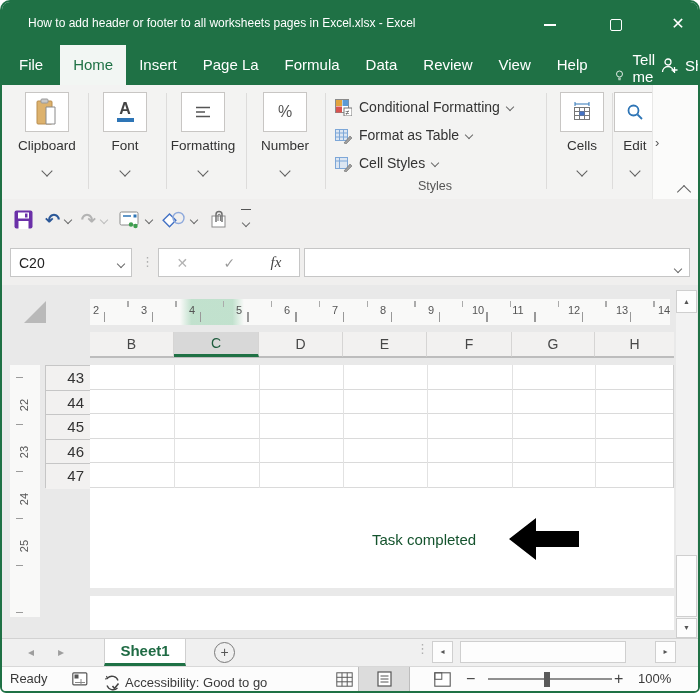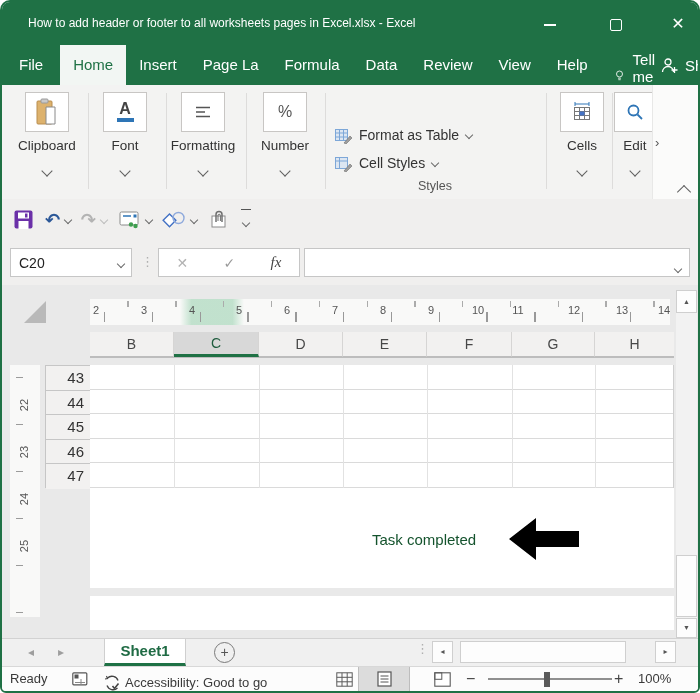--- a/index.html
+++ b/index.html
@@ -167,20 +167,32 @@
     <div class="rsep" style="left:244px;"></div>
     <div class="rgroup" style="left:243px;width:80px;">
       <div class="gbox" style="font-size:16px;color:#555;">
           <span>%</span>
         </div>
       <div class="glabel">Number</div>
       <div class="gchev"><span class="cv"></span></div>
     </div>
     <div class="rsep" style="left:323px;"></div>
 
+    <div class="stylerow" style="top:10px;">
+      <svg width="17" height="17" viewBox="0 0 17 17">
+          <rect x="0.5" y="0.5" width="13" height="13" fill="#fff" stroke="#8a8a8a"></rect>
+          <rect x="1" y="1" width="6" height="6" fill="#e2a33d"></rect>
+          <rect x="7.5" y="1" width="6" height="6" fill="#5b9bd5"></rect>
+          <rect x="1" y="7.5" width="6" height="6" fill="#d9534f"></rect>
+          <rect x="9" y="9" width="8" height="8" fill="#fff" stroke="#777"></rect>
+          <text x="10.5" y="15.5" font-size="7" fill="#333">≠</text>
+        </svg>
+      <span>Conditional Formatting</span>
+      <span class="cv s"></span>
+    </div>
     <div class="stylerow" style="top:38px;">
       <svg width="17" height="17" viewBox="0 0 17 17">
           <rect x="0.5" y="2.5" width="12" height="11" fill="#dce6f2" stroke="#7da7d8"></rect>
           <line x1="0.5" y1="6" x2="12.5" y2="6" stroke="#7da7d8"></line>
           <line x1="0.5" y1="10" x2="12.5" y2="10" stroke="#7da7d8"></line>
           <line x1="4.5" y1="2.5" x2="4.5" y2="13.5" stroke="#7da7d8"></line>
           <line x1="8.5" y1="2.5" x2="8.5" y2="13.5" stroke="#7da7d8"></line>
           <path d="M9 16 L15 9 L17 11 L11 17 Z" fill="#9e9e9e" stroke="#6f6f6f" stroke-width="0.6"></path>
         </svg>
       <span>Format as Table</span>

